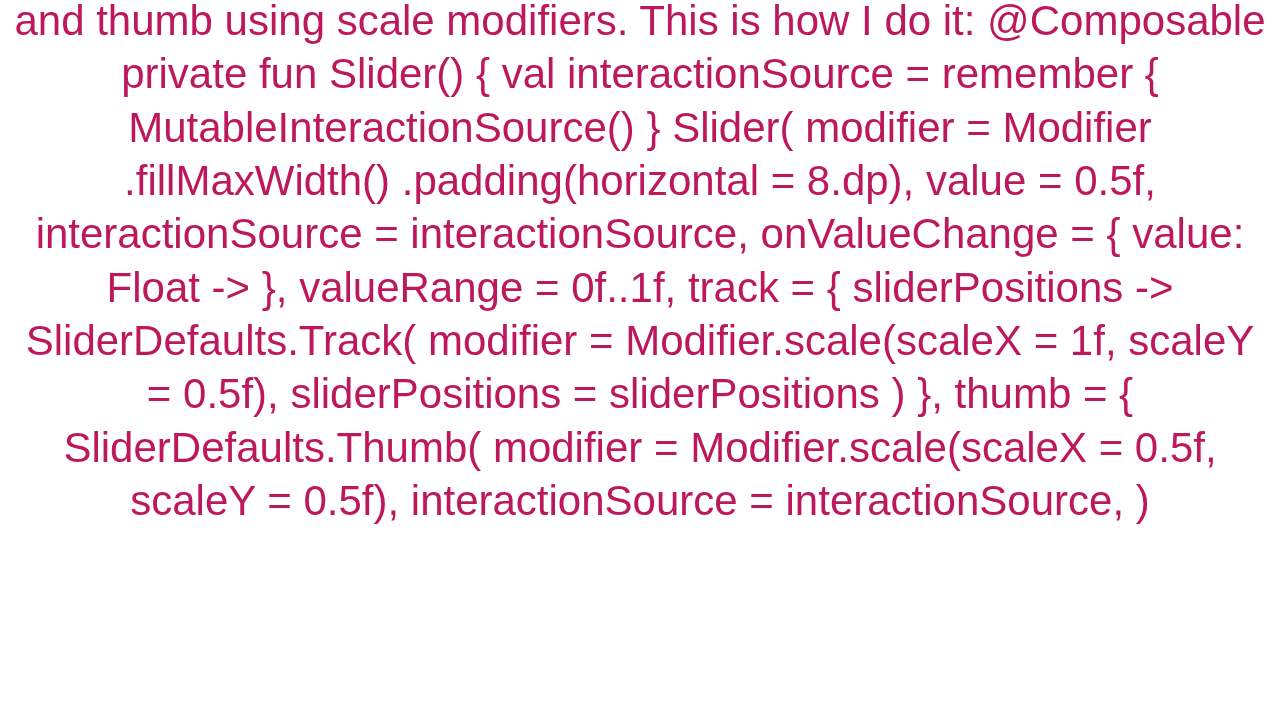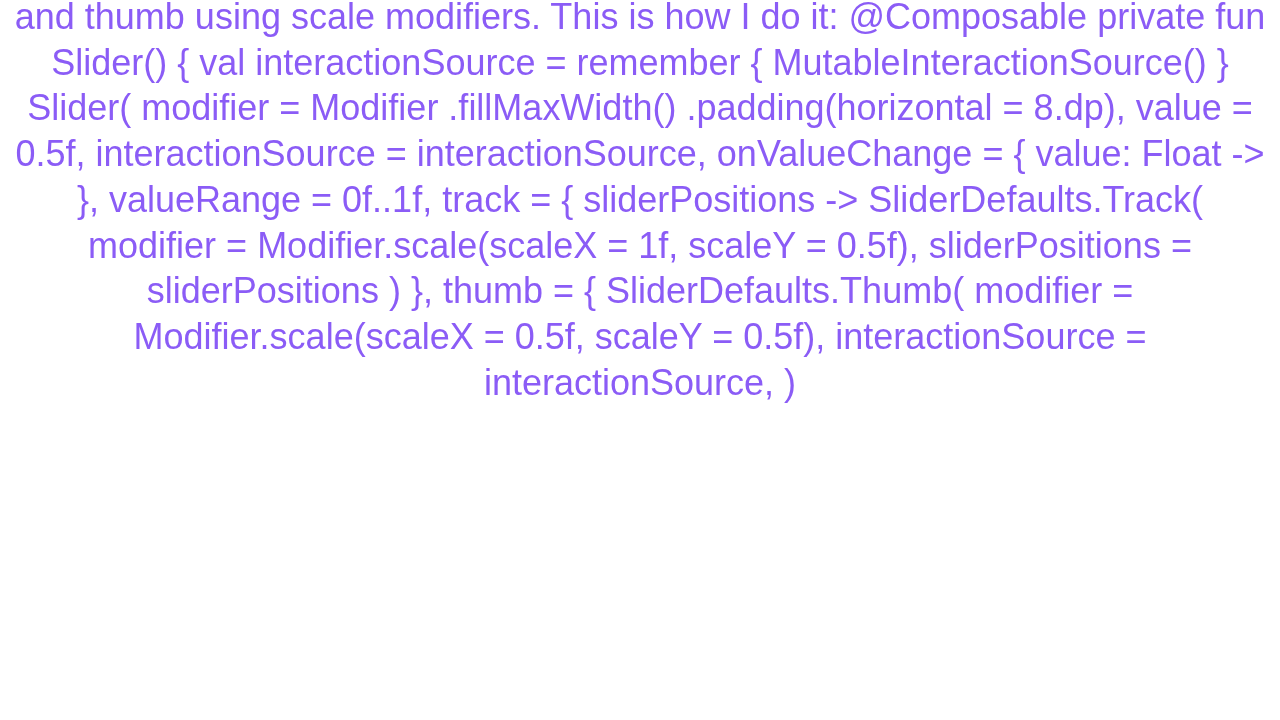--- a/index.html
+++ b/index.html
@@ -9,23 +9,23 @@
     height: 720px;
     background: #ffffff;
     overflow: hidden;
   }
   .content {
     width: 1280px;
     height: 720px;
     box-sizing: border-box;
     padding: 0 10px;
     font-family: Arial, Helvetica, sans-serif;
-    font-size: 36px;
+    font-size: 42px;
     line-height: 1.27;
-    color: #8b5cf6;
+    color: #be185d;
     text-align: center;
     display: flex;
     align-items: flex-start;
     justify-content: center;
   }
   .text {
     width: 100%;
     white-space: normal;
     word-break: normal;
     margin-top: -6px;

